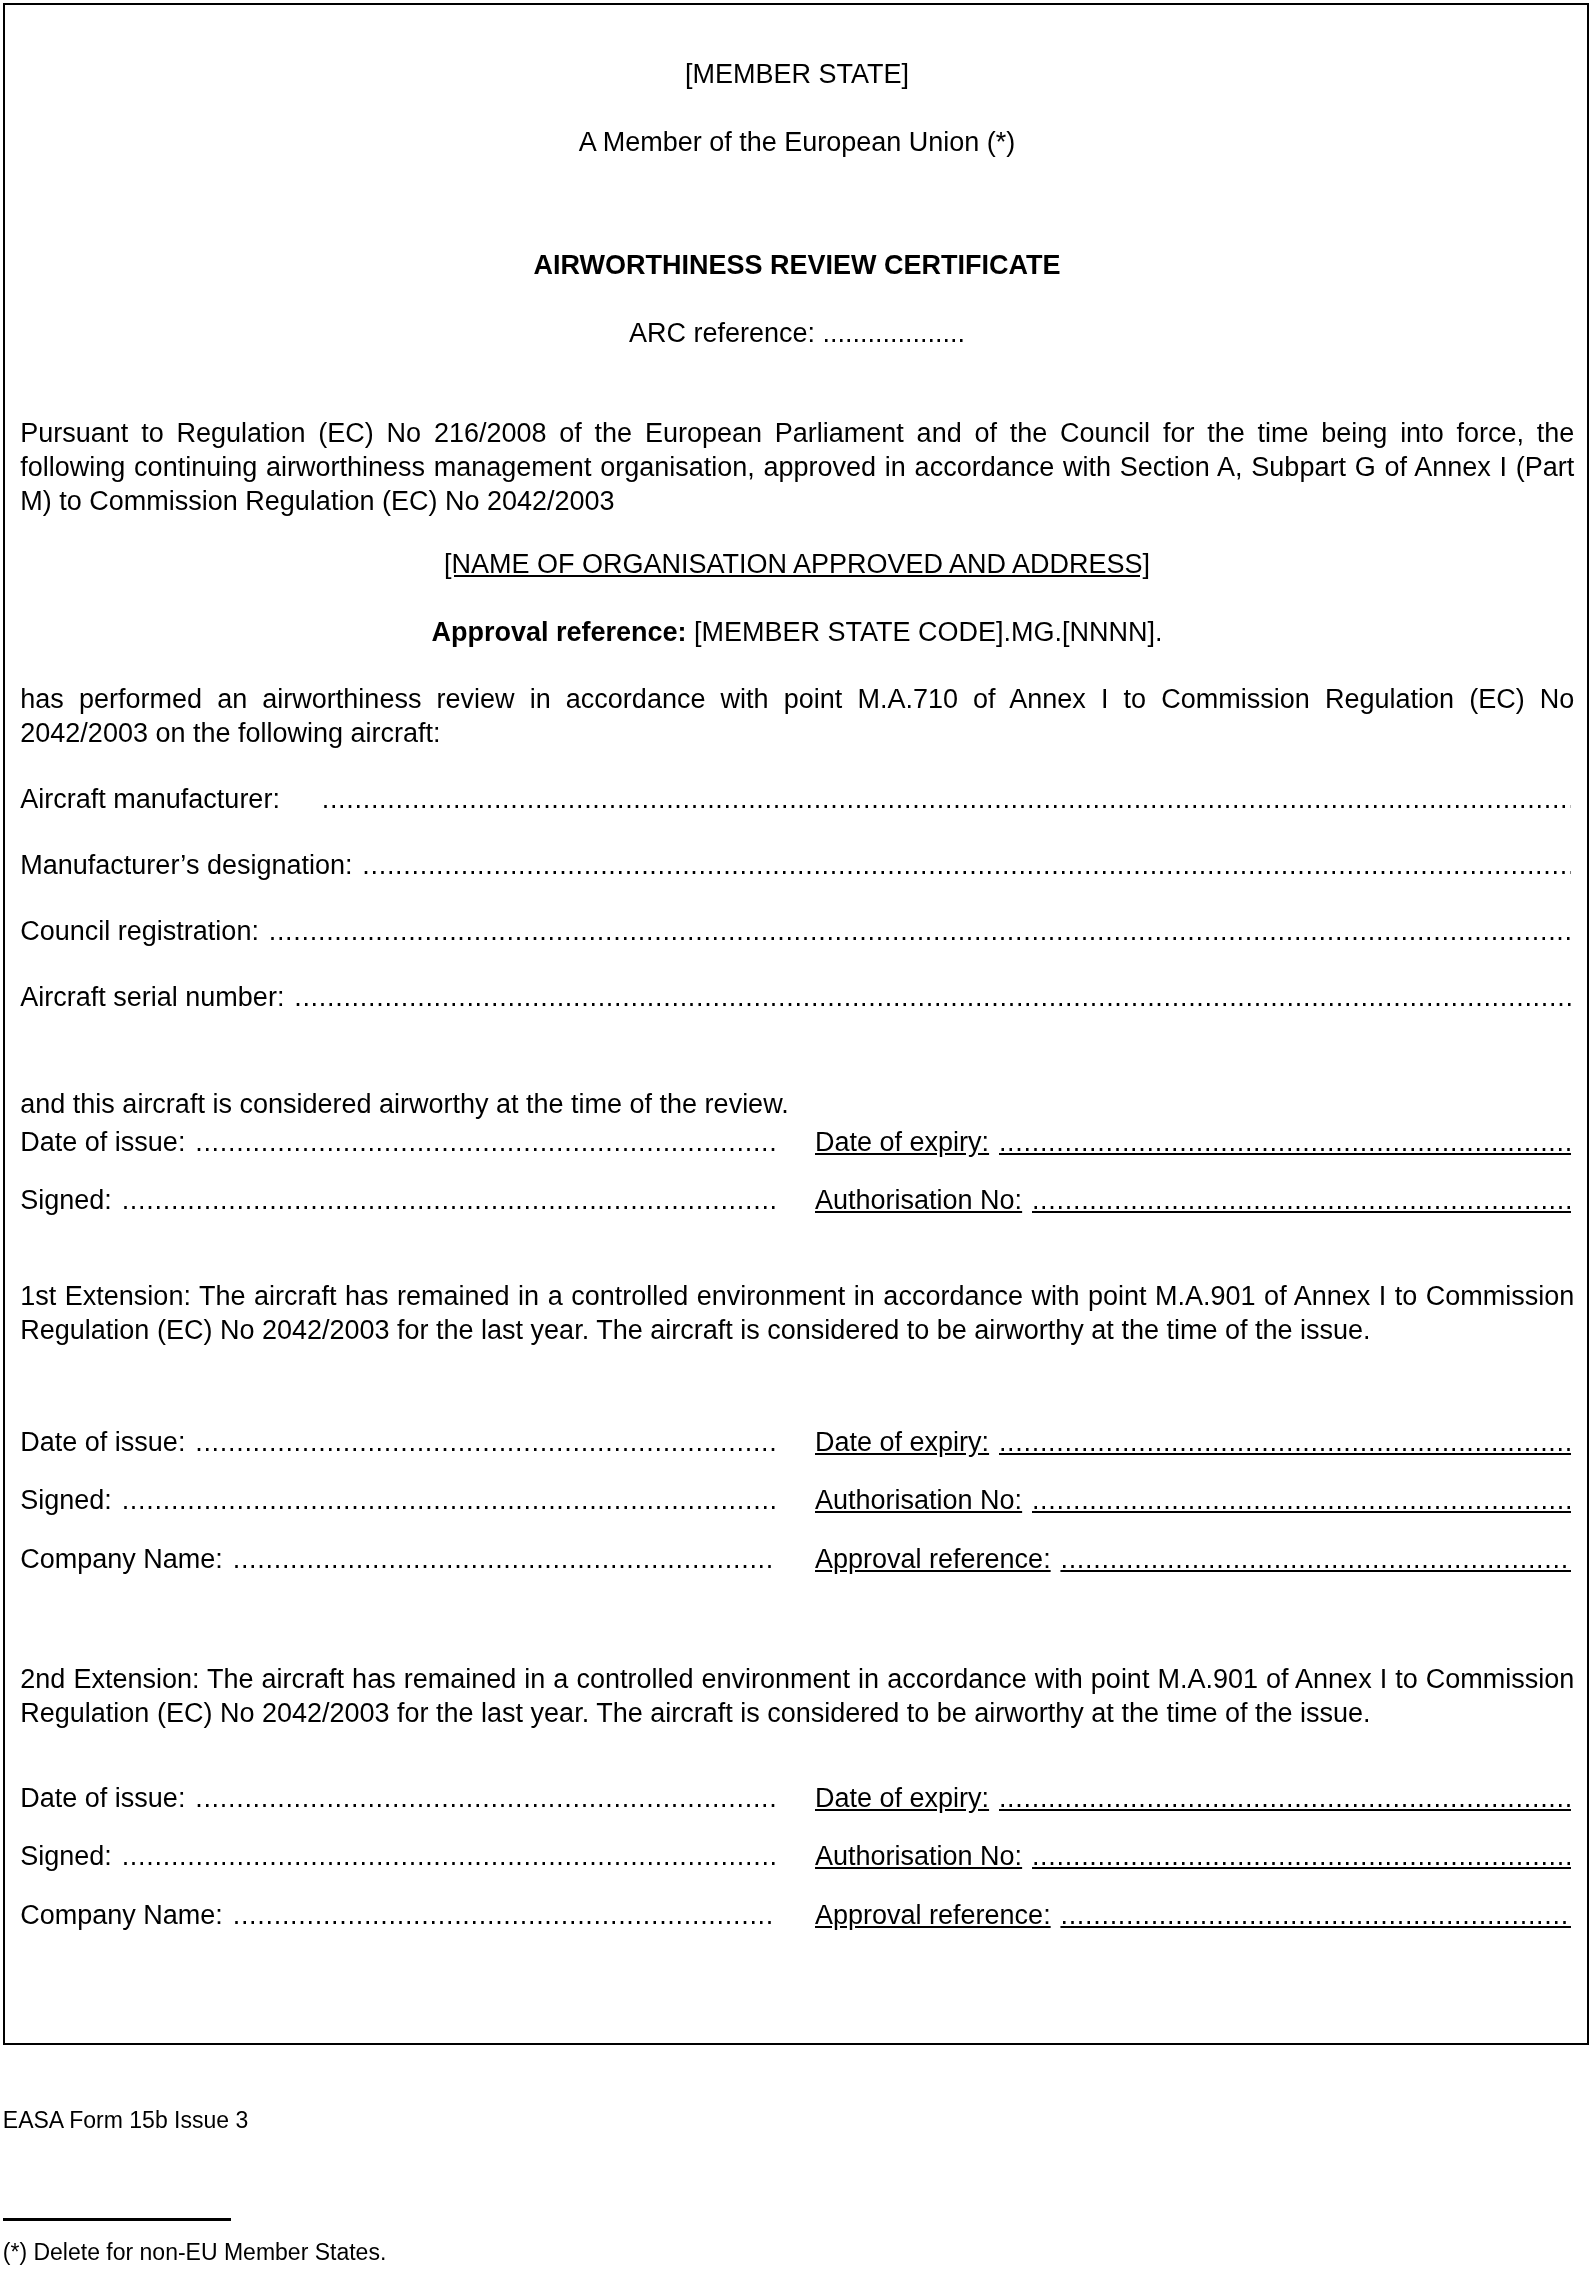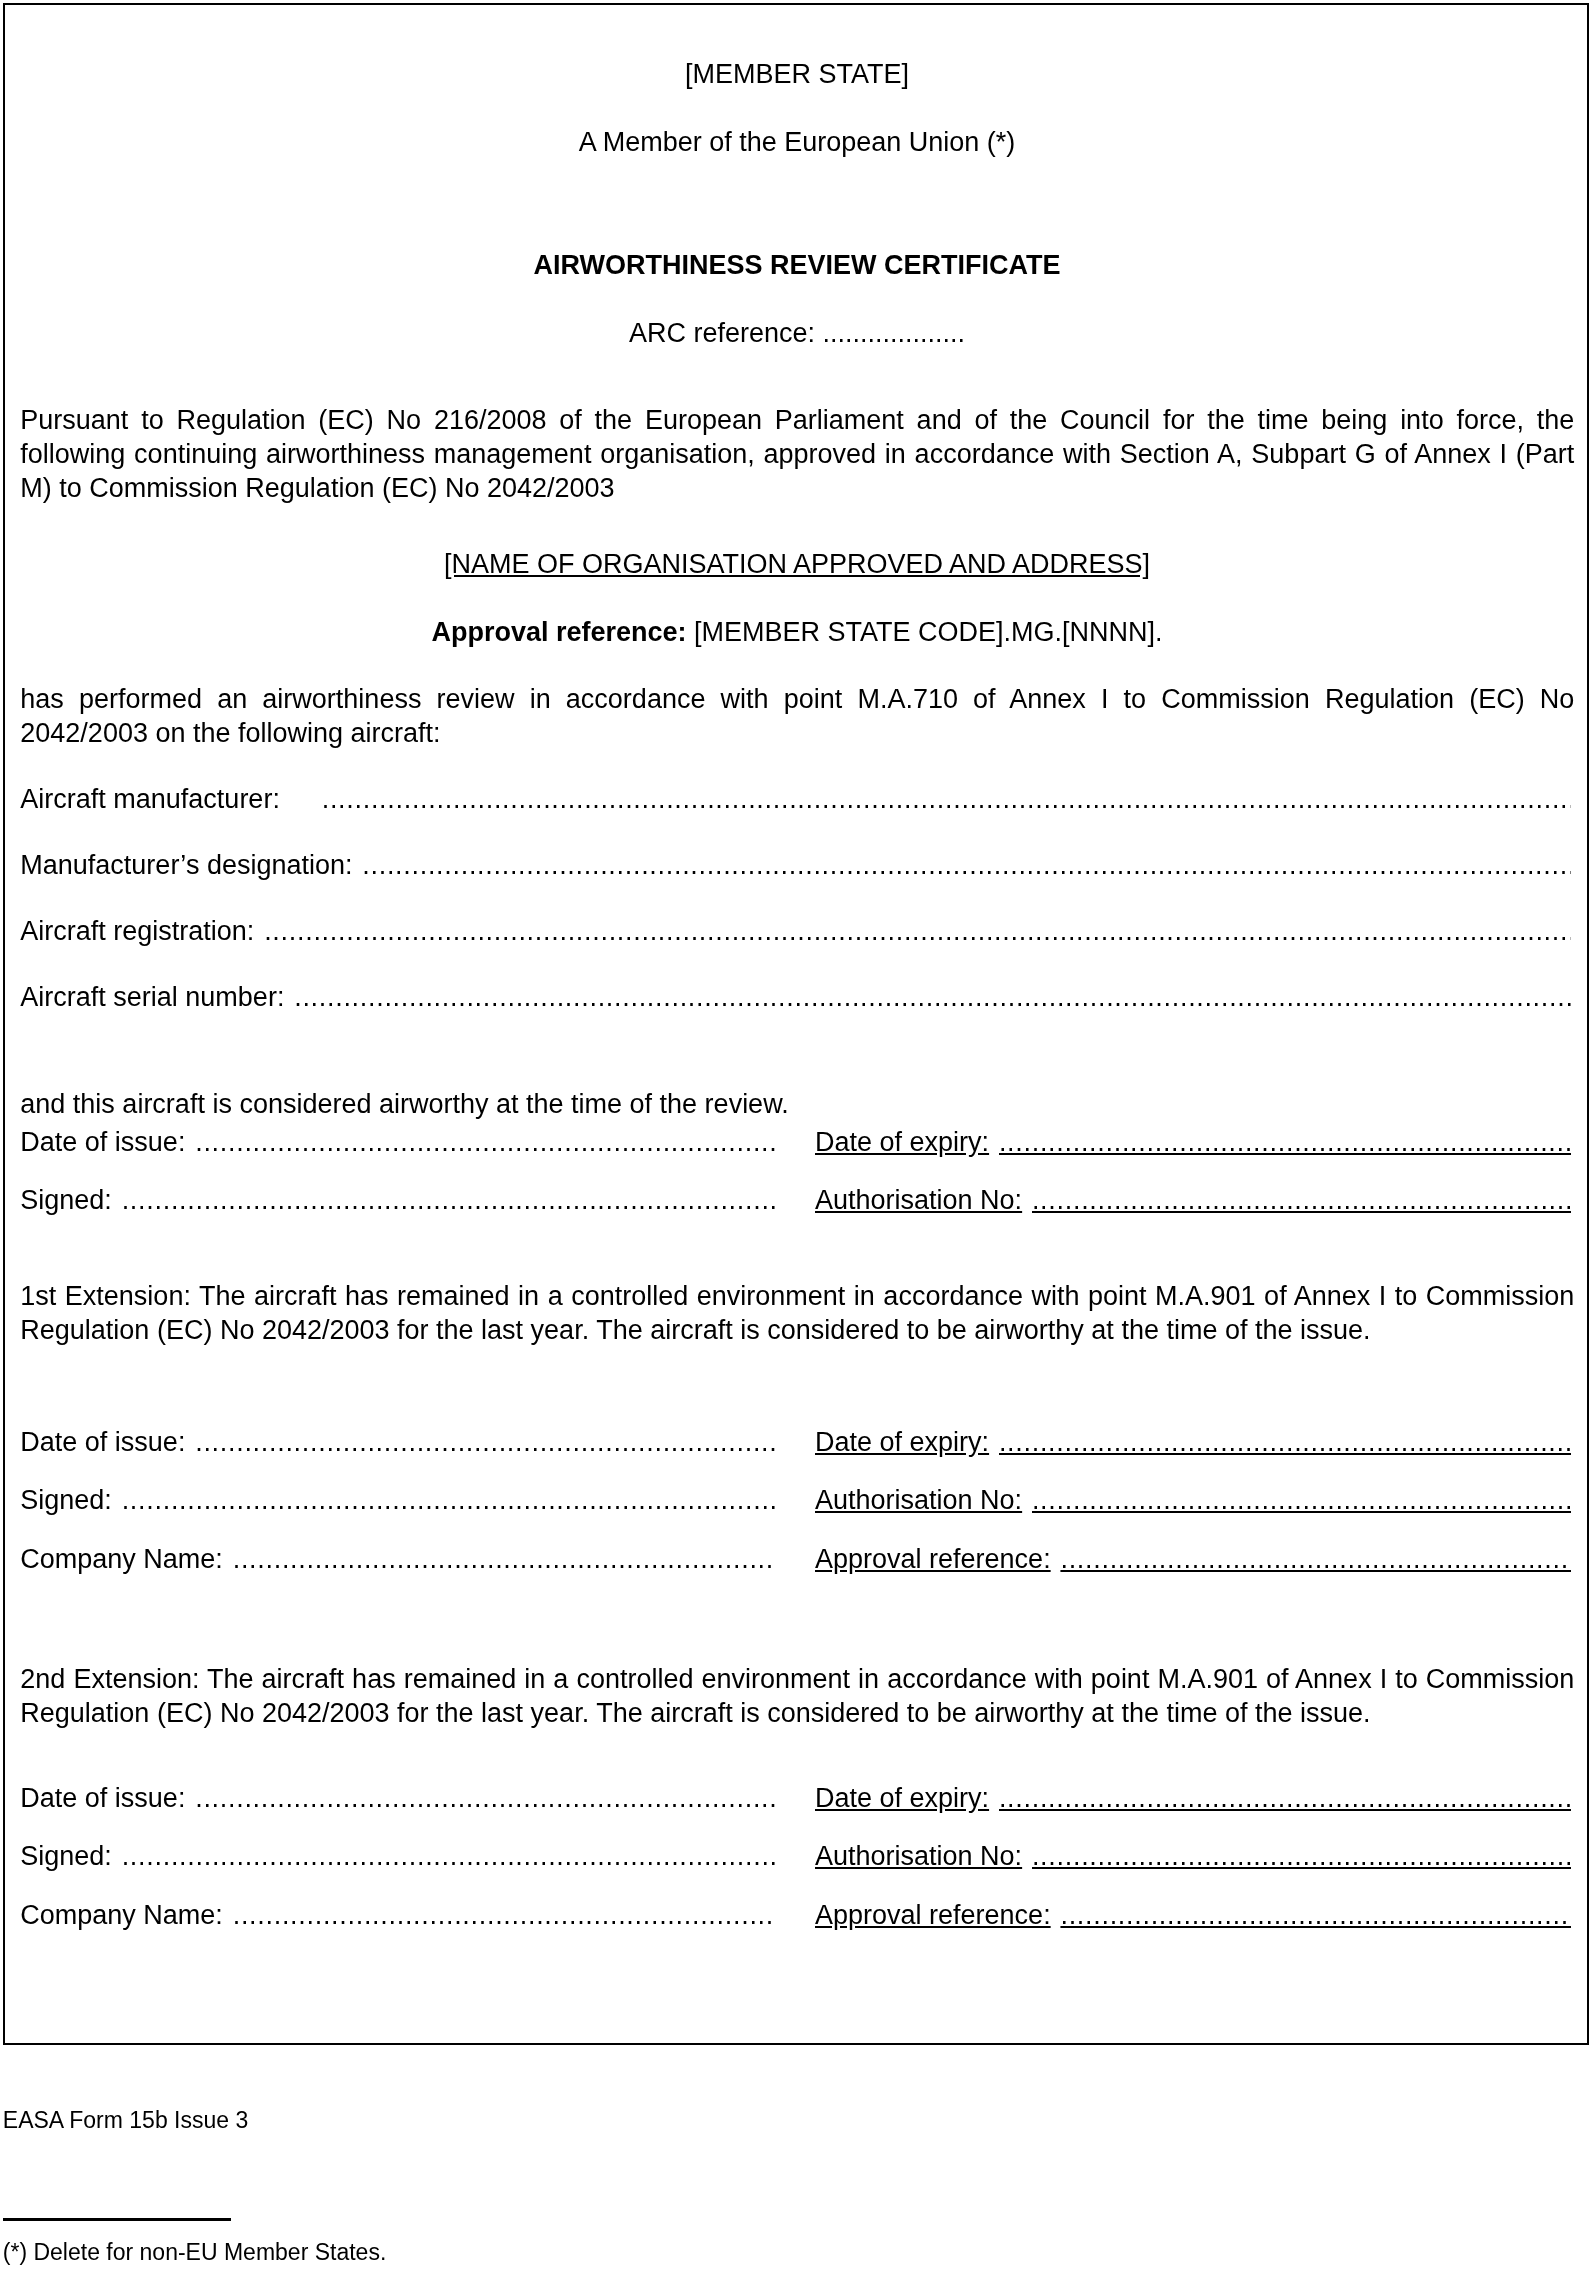--- a/index.html
+++ b/index.html
@@ -27,38 +27,38 @@
 <div class="box"></div>
 
 <div class="line center" style="top:57px;">[MEMBER STATE]</div>
 <div class="line center" style="top:125px;">A Member of the European Union (*)</div>
 <div class="line center bold" style="top:248px;">AIRWORTHINESS REVIEW CERTIFICATE</div>
 <div class="line center" style="top:316px;">
   <span>ARC reference:</span>
   <span>...................</span>
 </div>
 
-<div class="para" style="top:403px;">Pursuant to Regulation (EC) No 216/2008 of the European Parliament and of the Council for the time being into force, the following continuing airworthiness management organisation, approved in accordance with Section A, Subpart G of Annex I (Part M) to Commission Regulation (EC) No 2042/2003</div>
+<div class="para" style="top:416px;">Pursuant to Regulation (EC) No 216/2008 of the European Parliament and of the Council for the time being into force, the following continuing airworthiness management organisation, approved in accordance with Section A, Subpart G of Annex I (Part M) to Commission Regulation (EC) No 2042/2003</div>
 <div class="line center" style="top:547px;text-decoration:underline;">[NAME OF ORGANISATION APPROVED AND ADDRESS]</div>
 <div class="line center" style="top:615px;">
   <span class="bold">Approval reference:</span>
   <span>[MEMBER STATE CODE].MG.[NNNN].</span>
 </div>
 <div class="para" style="top:682px;">has performed an airworthiness review in accordance with point M.A.710 of Annex I to Commission Regulation (EC) No 2042/2003 on the following aircraft:</div>
 
 <div class="field full" style="top:782px;gap:32px;">
   <span class="lbl">Aircraft manufacturer:</span>
     <span class="dots">................................................................................................................................................................................................................................................................................................................................................................................</span>
 </div>
 <div class="field full" style="top:848px;">
   <span class="lbl">Manufacturer’s designation:</span>
     <span class="dots">................................................................................................................................................................................................................................................................................................................................................................................</span>
 </div>
 <div class="field full" style="top:914px;">
-  <span class="lbl">Aircraft registration:</span>
+  <span class="lbl">Council registration:</span>
     <span class="dots">................................................................................................................................................................................................................................................................................................................................................................................</span>
 </div>
 <div class="field full" style="top:980px;">
   <span class="lbl">Aircraft serial number:</span>
     <span class="dots">................................................................................................................................................................................................................................................................................................................................................................................</span>
 </div>
 
 <div class="line" style="left:20.3px; top:1087px;">and this aircraft is considered airworthy at the time of the review.</div>
 
 <div class="field left" style="top:1125px;">

